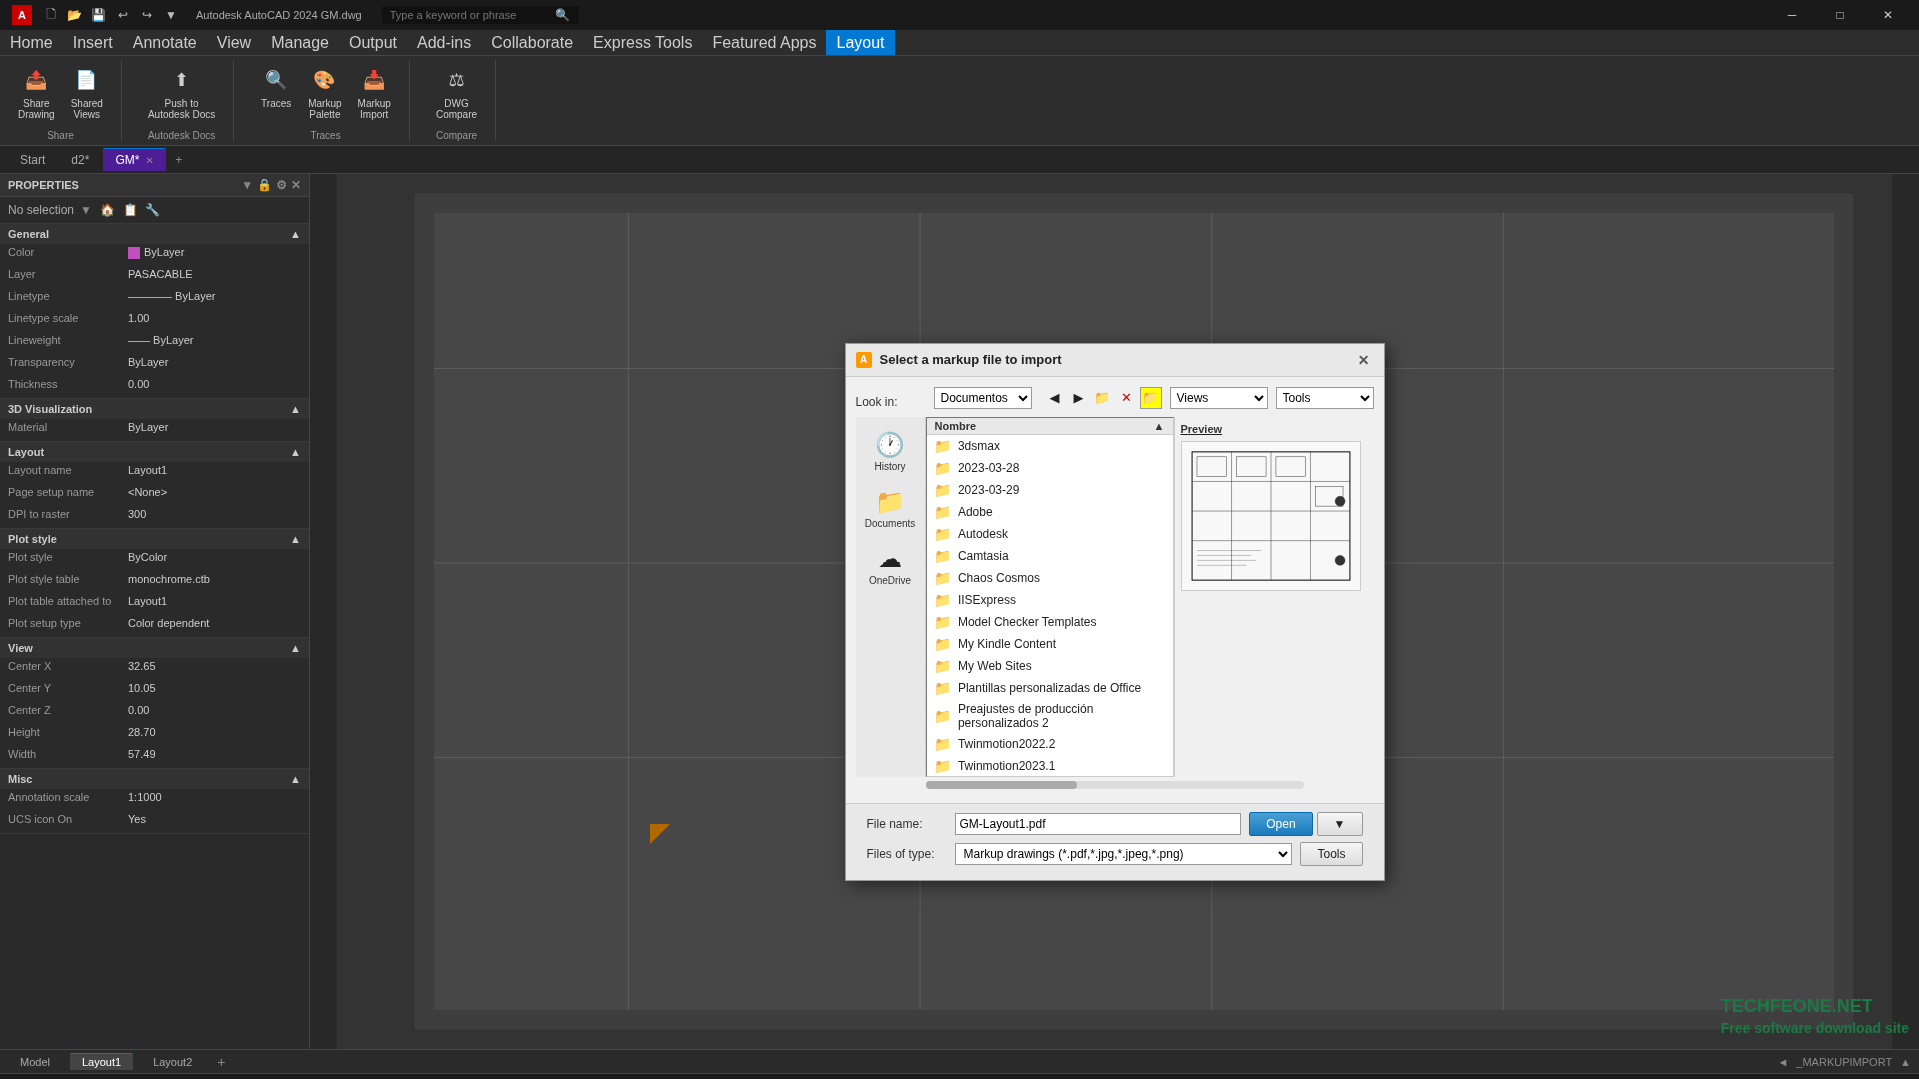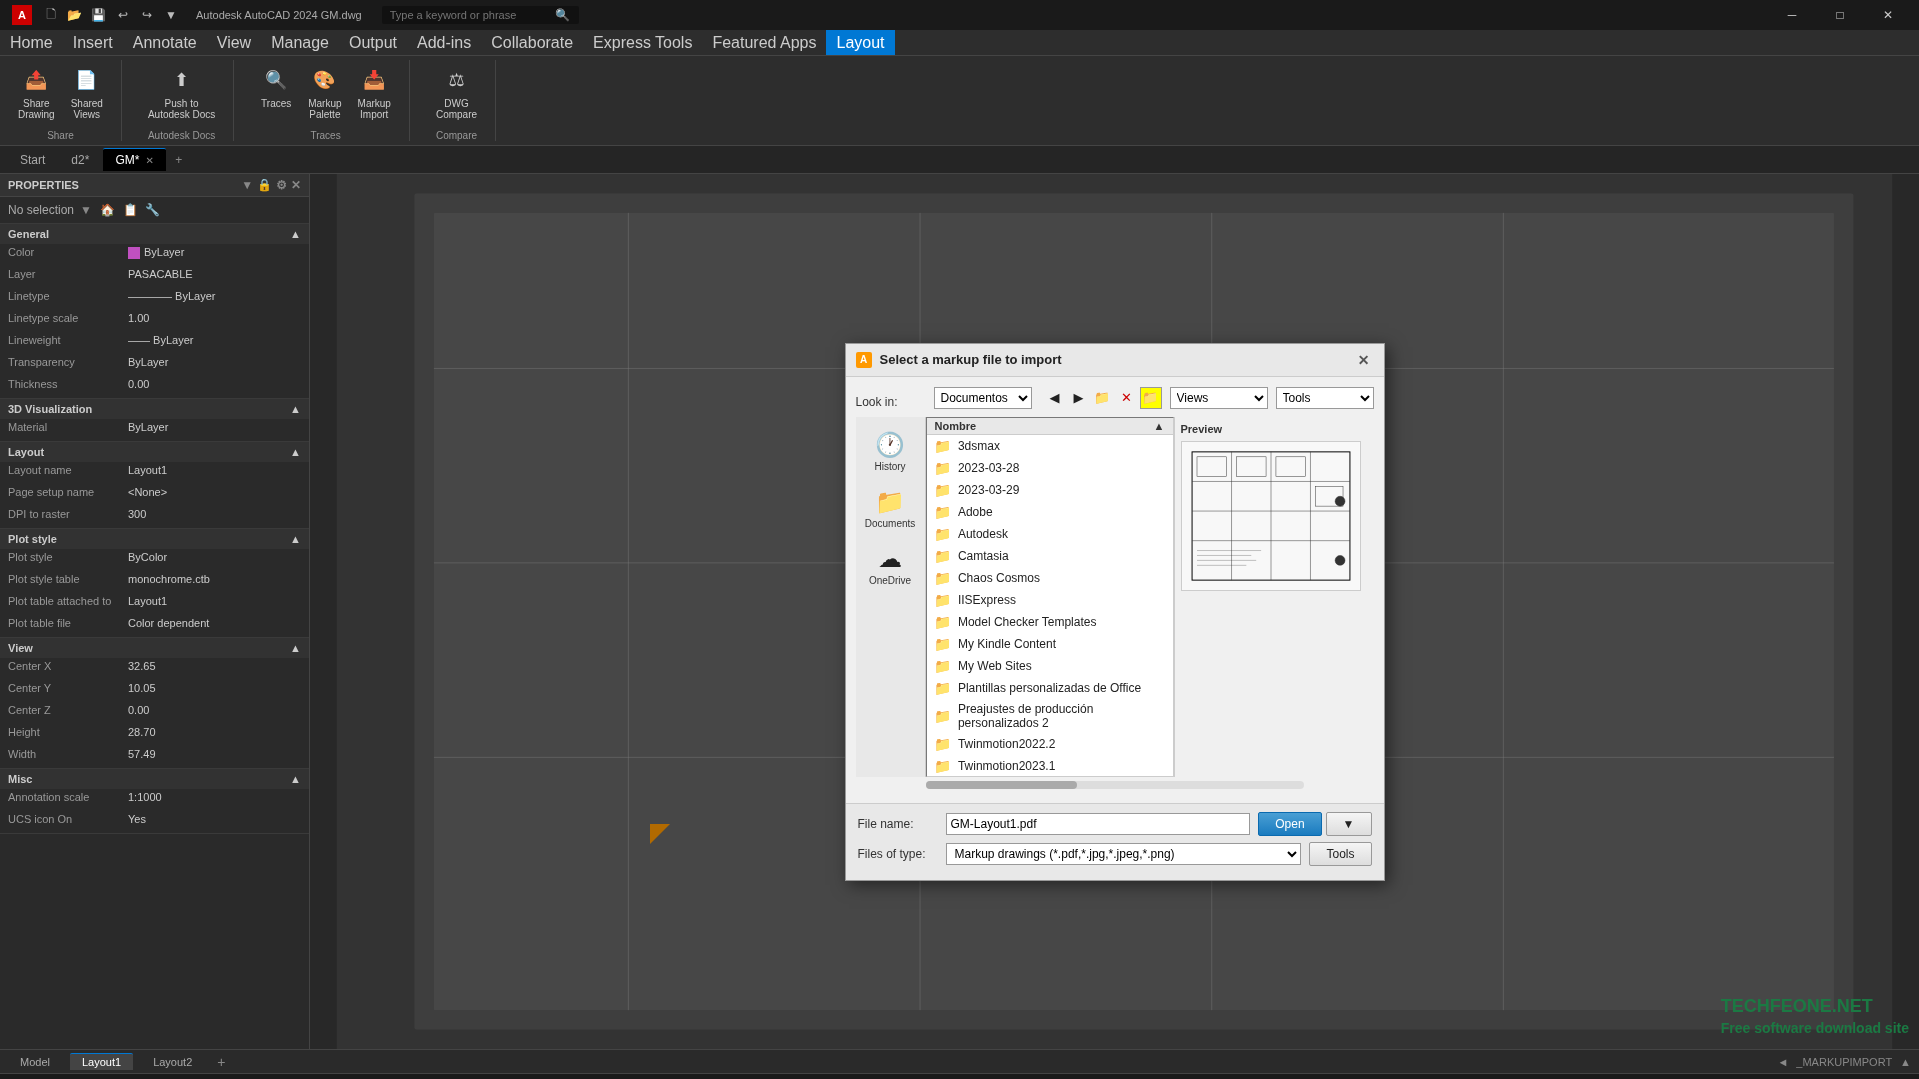--- a/index.html
+++ b/index.html
@@ -26,21 +26,21 @@
     .ribbon-group { display: flex; flex-direction: column; align-items: center; border-right: 1px solid #444; padding-right: 12px; padding-left: 4px; }
     .ribbon-group-label { font-size: 10px; color: #999; margin-top: auto; padding-top: 4px; }
     .ribbon-buttons { display: flex; gap: 4px; align-items: flex-start; flex: 1; }
     .ribbon-btn { display: flex; flex-direction: column; align-items: center; cursor: pointer; padding: 4px 6px; border-radius: 2px; min-width: 40px; }
     .ribbon-btn .icon { width: 32px; height: 32px; display: flex; align-items: center; justify-content: center; font-size: 18px; }
     .ribbon-btn .label { font-size: 10px; color: #ccc; text-align: center; margin-top: 2px; }
 
     
     #tabs { background: #252525; height: 28px; display: flex; align-items: center; padding: 0 8px; gap: 2px; border-bottom: 1px solid #444; }
     .tab { padding: 4px 12px; cursor: pointer; color: #aaa; border-radius: 2px 2px 0 0; font-size: 12px; display: flex; align-items: center; gap: 6px; }
-    .tab.active { background: #000000; color: #fff; border-top: 1px solid #0078d4; }
+    .tab.active { background: #4c1d95; color: #fff; border-top: 1px solid #0078d4; }
     .tab .close-btn { font-size: 10px; color: #888; cursor: pointer; }
     #tabs .add-btn { width: 22px; height: 22px; display: flex; align-items: center; justify-content: center; cursor: pointer; color: #888; }
 
     
     #main { display: flex; height: calc(1079px - 30px - 26px - 90px - 28px - 30px); }
 
     
     #properties { width: 310px; background: #2a2a2a; border-right: 1px solid #444; overflow-y: auto; font-size: 11px; }
     #properties-header { background: #333; padding: 4px 8px; font-size: 11px; font-weight: bold; color: #ccc; display: flex; align-items: center; justify-content: space-between; border-bottom: 1px solid #444; }
     #properties-header .prop-controls { display: flex; gap: 4px; }
@@ -81,27 +81,27 @@
     .nav-item { width: 60px; display: flex; flex-direction: column; align-items: center; cursor: pointer; padding: 6px 4px; border-radius: 2px; }
     .nav-item .nav-icon { font-size: 24px; }
     .nav-item .nav-label { font-size: 10px; color: #333; text-align: center; margin-top: 2px; }
     .file-list { flex: 1; background: #fff; border: 1px inset #ccc; overflow-y: auto; }
     .file-list-header { padding: 2px 8px; background: #e8e8e8; border-bottom: 1px solid #ccc; font-size: 11px; color: #333; font-weight: bold; display: flex; align-items: center; justify-content: space-between; }
     .file-item { display: flex; align-items: center; gap: 6px; padding: 3px 8px; cursor: pointer; font-size: 12px; color: #222; }
     .file-icon { font-size: 14px; flex-shrink: 0; }
     .folder-icon { color: #f0b000; }
 
     
-    .preview-panel { width: 200px; background: #f0f0f0; border-left: 1px solid #ccc; padding: 6px; }
+    .preview-panel { width: 200px; background: #f0f0f0; border-left: 1px solid #ccc; padding: 6px; text-decoration: underline; }
     .preview-label { font-size: 11px; color: #333; font-weight: bold; margin-bottom: 6px; }
     .preview-image { width: 180px; height: 150px; background: #fff; border: 1px solid #ccc; display: flex; align-items: center; justify-content: center; overflow: hidden; }
     .preview-image svg { width: 100%; height: 100%; }
 
     
-    .dialog-bottom { padding: 8px 12px; border-top: 1px solid #ccc; background: #e8e8e8; }
+    .dialog-bottom { padding: 8px 21px; border-top: 1px solid #ccc; background: #e8e8e8; }
     .dialog-bottom-row { display: flex; align-items: center; gap: 8px; margin-bottom: 6px; }
     .dialog-bottom-label { width: 80px; font-size: 12px; color: #333; flex-shrink: 0; }
     .dialog-bottom-input { flex: 1; height: 22px; border: 1px solid #999; background: #fff; padding: 0 4px; font-size: 12px; }
     .dialog-btn { padding: 4px 16px; border: 1px solid #999; background: linear-gradient(#f5f5f5, #ddd); cursor: pointer; font-size: 12px; color: #222; border-radius: 2px; }
     .dialog-btn.primary { background: linear-gradient(#4a9fd4, #1a7bbf); color: #fff; border-color: #0a6aaf; }
     .dialog-btn-group { display: flex; gap: 4px; border-radius: 7px; }
 
     
     .drawing-canvas { position: absolute; top: 0; left: 0; width: 100%; height: 100%; }
 
@@ -324,21 +324,21 @@
       </div>
       <div class="prop-row">
         <span class="prop-label">Plot style table</span>
         <span class="prop-value">monochrome.ctb</span>
       </div>
       <div class="prop-row">
         <span class="prop-label">Plot table attached to</span>
         <span class="prop-value">Layout1</span>
       </div>
       <div class="prop-row">
-        <span class="prop-label">Plot table file</span>
+        <span class="prop-label">Plot setup type</span>
         <span class="prop-value">Color dependent</span>
       </div>
     </div>
 
     <div class="prop-section">
       <div class="prop-section-header">
         <span>View</span>
         <span>▲</span>
       </div>
       <div class="prop-row">

